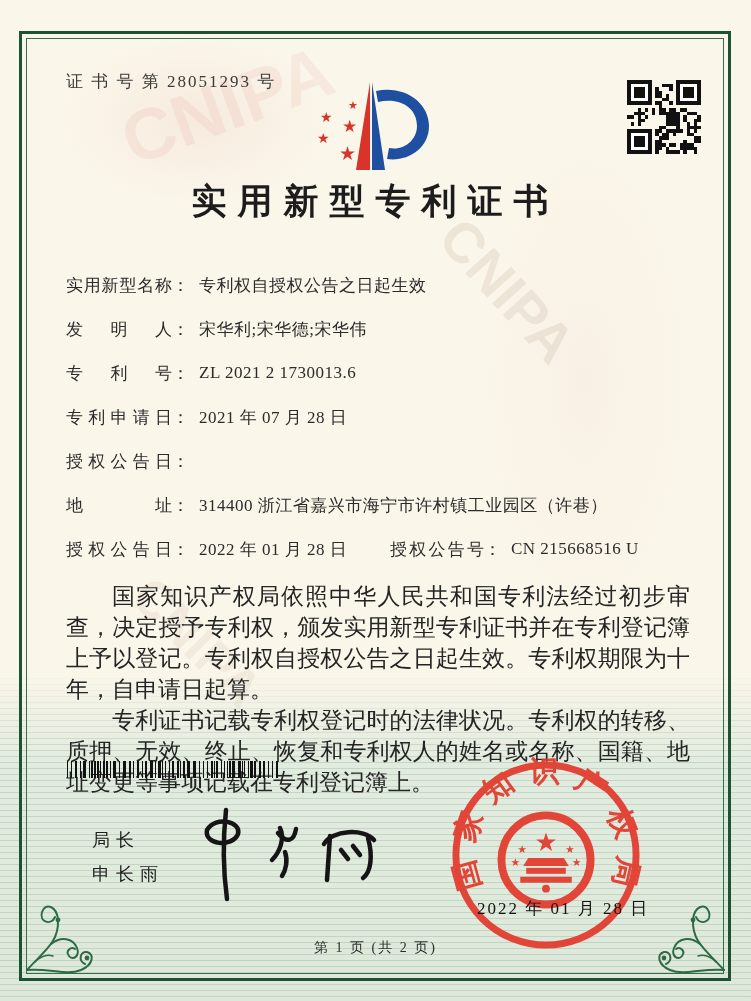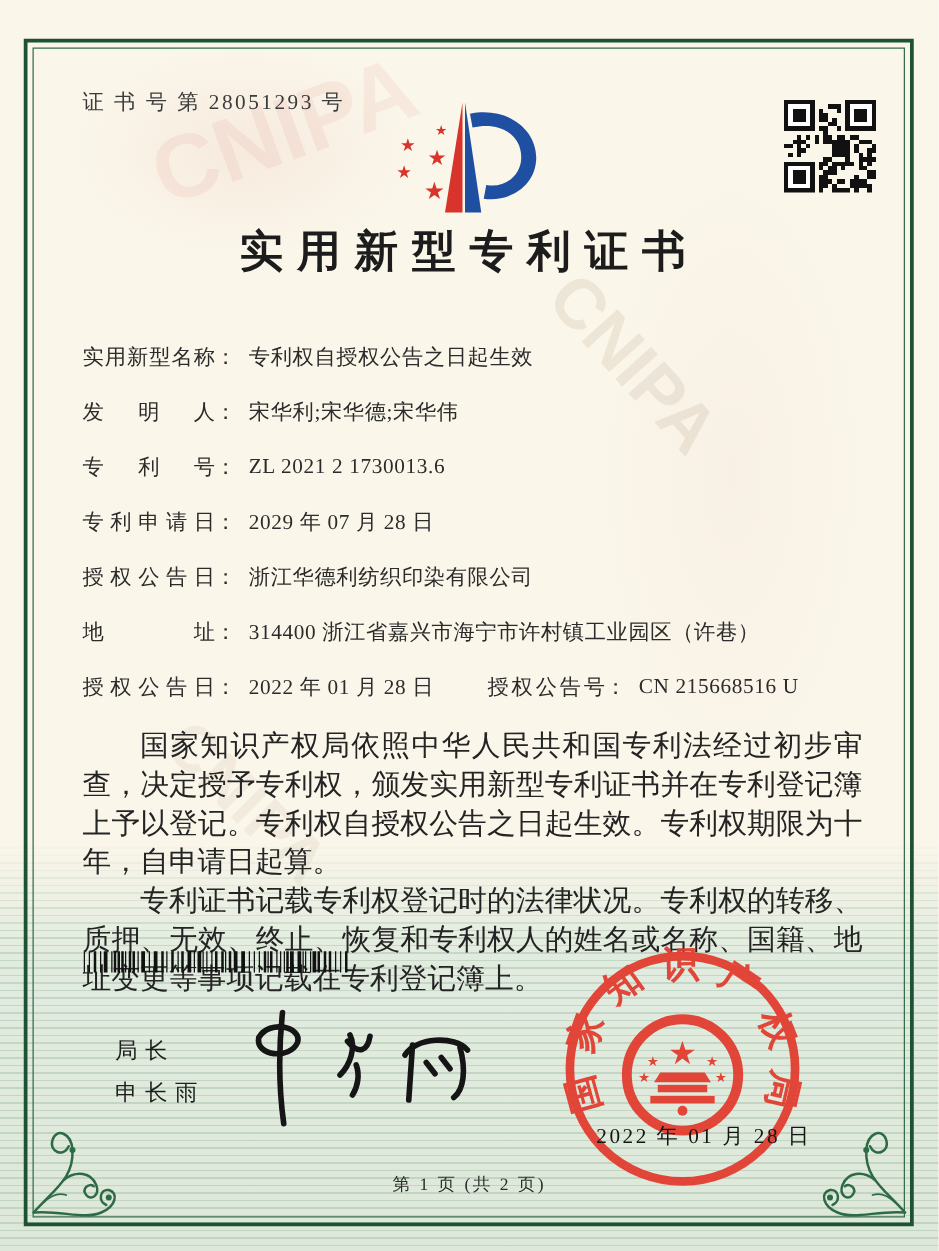--- a/index.html
+++ b/index.html
@@ -246,26 +246,25 @@
         <span class="fvalue">宋华利;宋华德;宋华伟</span>
     </div>
     <div class="frow">
       <span class="flabel">专利号</span>
         <span class="fcolon">：</span>
         <span class="fvalue">ZL 2021 2 1730013.6</span>
     </div>
     <div class="frow">
       <span class="flabel">专利申请日</span>
         <span class="fcolon">：</span>
-        <span class="fvalue">2029 年 07 月 28 日</span>
+        <span class="fvalue">2021 年 07 月 28 日</span>
     </div>
     <div class="frow">
       <span class="flabel">授权公告日</span>
         <span class="fcolon">：</span>
-        <span class="fvalue">浙江华德利纺织印染有限公司</span>
     </div>
     <div class="frow">
       <span class="flabel">地址</span>
         <span class="fcolon">：</span>
         <span class="fvalue">314400 浙江省嘉兴市海宁市许村镇工业园区（许巷）</span>
     </div>
     <div class="frow">
       <span class="flabel">授权公告日</span>
         <span class="fcolon">：</span>
         <span class="fvalue">2022 年 01 月 28 日</span>

